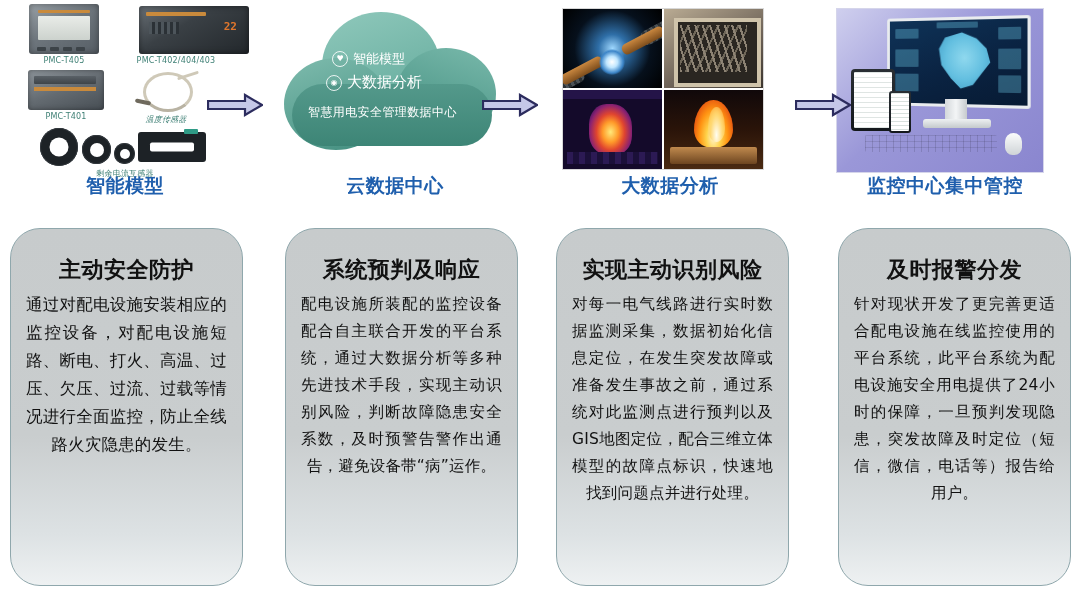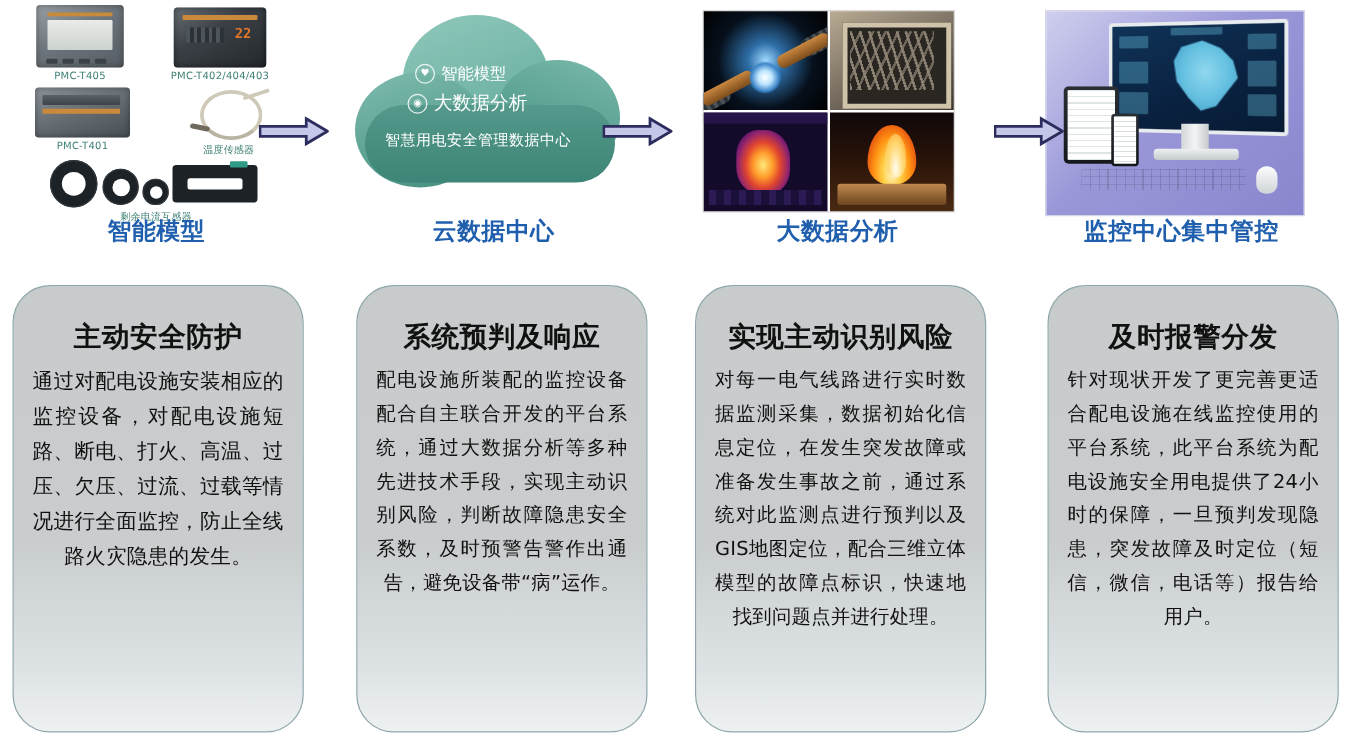--- a/index.html
+++ b/index.html
@@ -31,21 +31,21 @@
   .meter405:before{content:"";position:absolute;left:9px;top:12px;width:52px;height:24px;
     background:linear-gradient(180deg,#e9ece8,#ccd2cd);border-radius:1px;}
   .meter405:after{content:"";position:absolute;left:9px;top:6px;width:52px;height:3px;
     background:#c98a3c;border-radius:1px;}
   .mbtns{position:absolute;bottom:3px;left:8px;display:flex;gap:4px;}
   .mbtns i{width:9px;height:4px;background:#3c4348;display:block;border-radius:1px;}
 
   
   .meter402{width:74px;height:48px;border-radius:3px;
     background:linear-gradient(150deg,#6a7177 0%,#3a4045 40%,#23282c 100%);
-    box-shadow:inset 0 0 6px rgba(0,0,0,.5);position:relative;}
+    box-shadow:inset 0 0 6px rgba(0,0,0,.5);position:relative;padding-left:36px;}
   .meter402:before{content:"";position:absolute;left:7px;top:6px;width:60px;height:4px;background:#c98a3c;border-radius:1px;}
   .meter402 .seg{position:absolute;right:12px;top:14px;color:#e0762c;font-size:11px;font-weight:bold;
     font-family:"DejaVu Sans Mono","Liberation Mono",monospace;}
   .meter402 .seg2{position:absolute;left:10px;top:16px;width:30px;height:12px;
     background:repeating-linear-gradient(90deg,#4d555b 0 3px,#2b3136 3px 6px);}
 
   
   .meter401{width:76px;height:40px;border-radius:3px;
     background:linear-gradient(160deg,#8d949a 0%,#646b71 50%,#474e54 100%);
     box-shadow:inset 0 0 5px rgba(0,0,0,.4);position:relative;}
@@ -204,21 +204,21 @@
               <div class="seg">22</div>
           </div>
           <div class="devcap">PMC-T402/404/403</div>
         </div>
 
         <div class="devcell" style="left:22px;top:66px;width:88px;">
           <div class="devimg meter401" style="margin-left:6px;"></div>
           <div class="devcap">PMC-T401</div>
         </div>
 
-        <div class="devcell" style="left:133px;top:66px;width:100px;">
+        <div class="devcell" style="left:116px;top:66px;width:100px;font-style:italic;">
           <div class="devimg tsensor" style="margin-left:15px;">
             <div class="loop"></div>
               <div class="tail"></div>
               <div class="tip"></div>
           </div>
           <div class="devcap">温度传感器</div>
         </div>
 
         <div class="devcell" style="left:40px;top:122px;width:170px;">
           <div class="cts">

